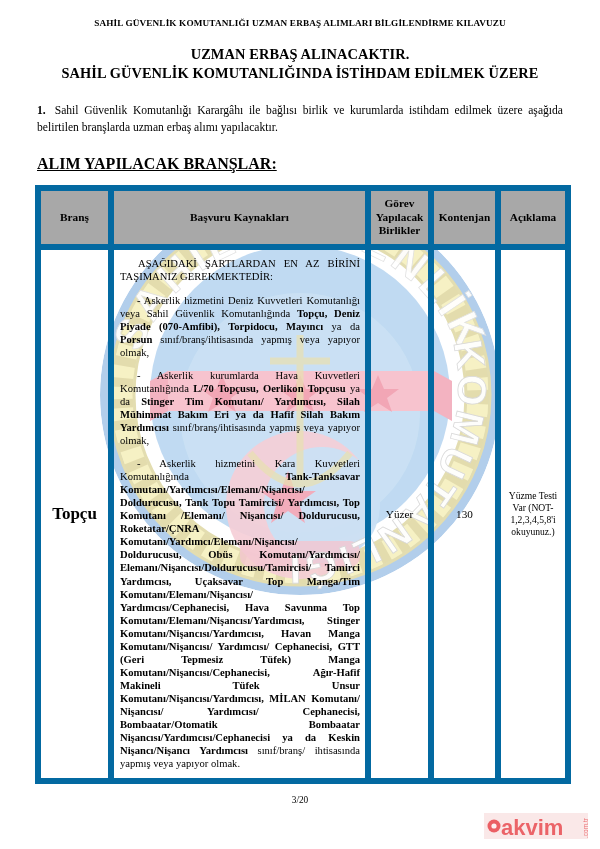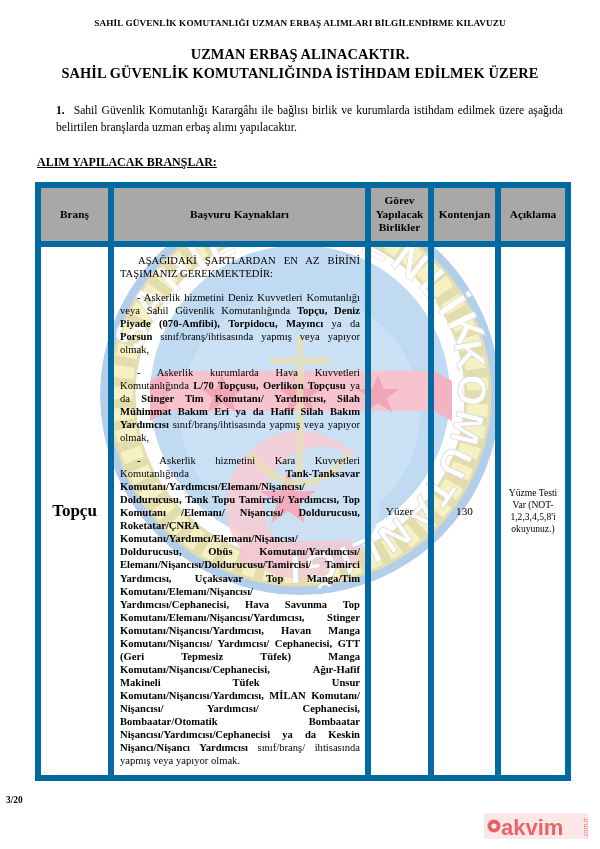--- a/index.html
+++ b/index.html
@@ -56,34 +56,34 @@
     text-align: center;
     font-weight: bold;
     font-size: 14.4px;
     line-height: 19px;
     padding-top: 17px;
     letter-spacing: 0.1px;
   }
   .intro {
     position: relative;
     z-index: 2;
-    margin: 19px 37px 0 56px;
+    margin: 19px 37px 0 37px;
     font-size: 11.6px;
     line-height: 17px;
     text-align: justify;
     text-justify: inter-word;
   }
   .intro .num { font-weight: bold; }
   .intro .gap { display: inline-block; width: 9px; }
 
   .section-title {
     position: relative;
     z-index: 2;
     margin: 19px 0 0 37px;
-    font-size: 12px;
+    font-size: 16px;
     font-weight: bold;
     text-decoration: underline;
     display: inline-block;
   }
 
   
   #table-wrap {
     position: relative;
     z-index: 2;
     margin: 12px 0 0 35px;
@@ -143,24 +143,25 @@
 
   .para { margin: 0 0 10px 0; }
   .para:last-child { margin-bottom: 0; }
   .para.lead { text-indent: 18px; margin-bottom: 11px; }
   .para.bullet { text-indent: 17px; }
   .b { font-weight: bold; }
 
   
   .page-num {
     position: absolute;
-    left: 6px; right: 0;
+    left: 0; right: 0;
     top: 795px;
+    text-align: center;
     font-size: 9.3px;
-    font-weight: bold;
+    font-weight: normal;
     z-index: 2;
   }
 </style>
 </head>
 <body>
 
 <div id="page">
 
   <svg id="watermark" viewBox="0 0 420 420" aria-hidden="true">
     <defs>

